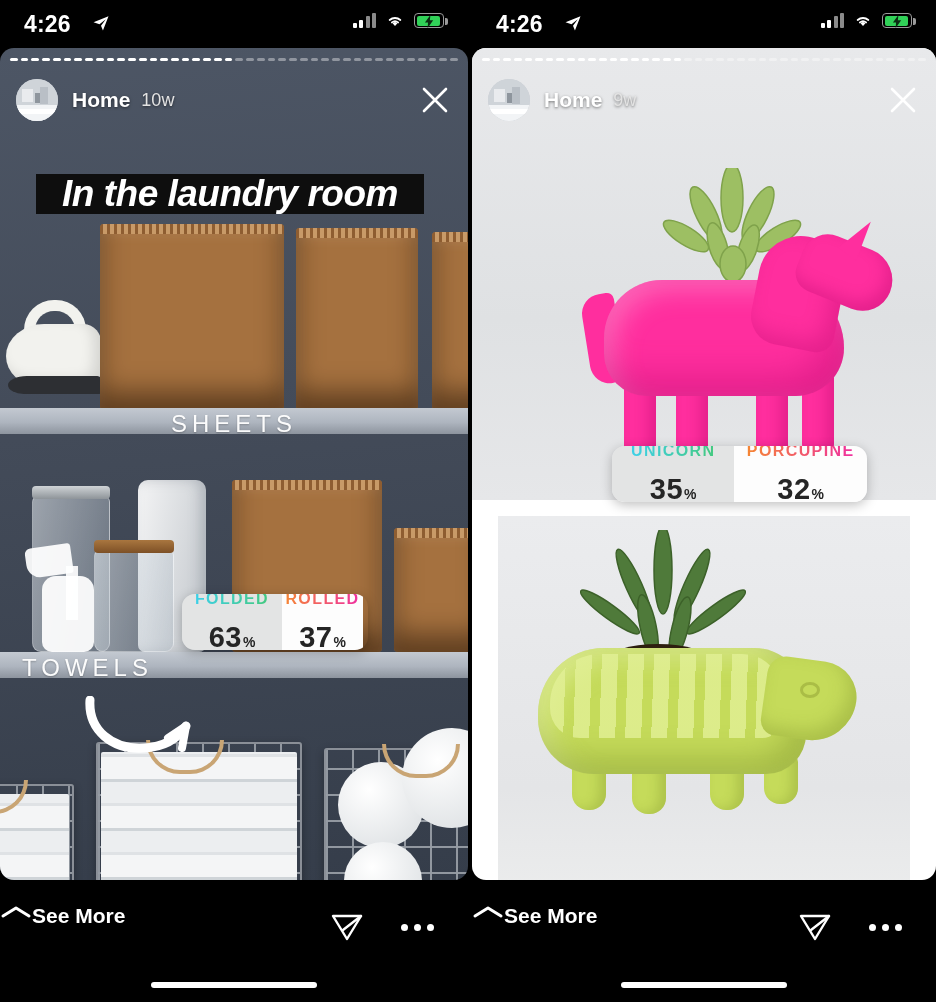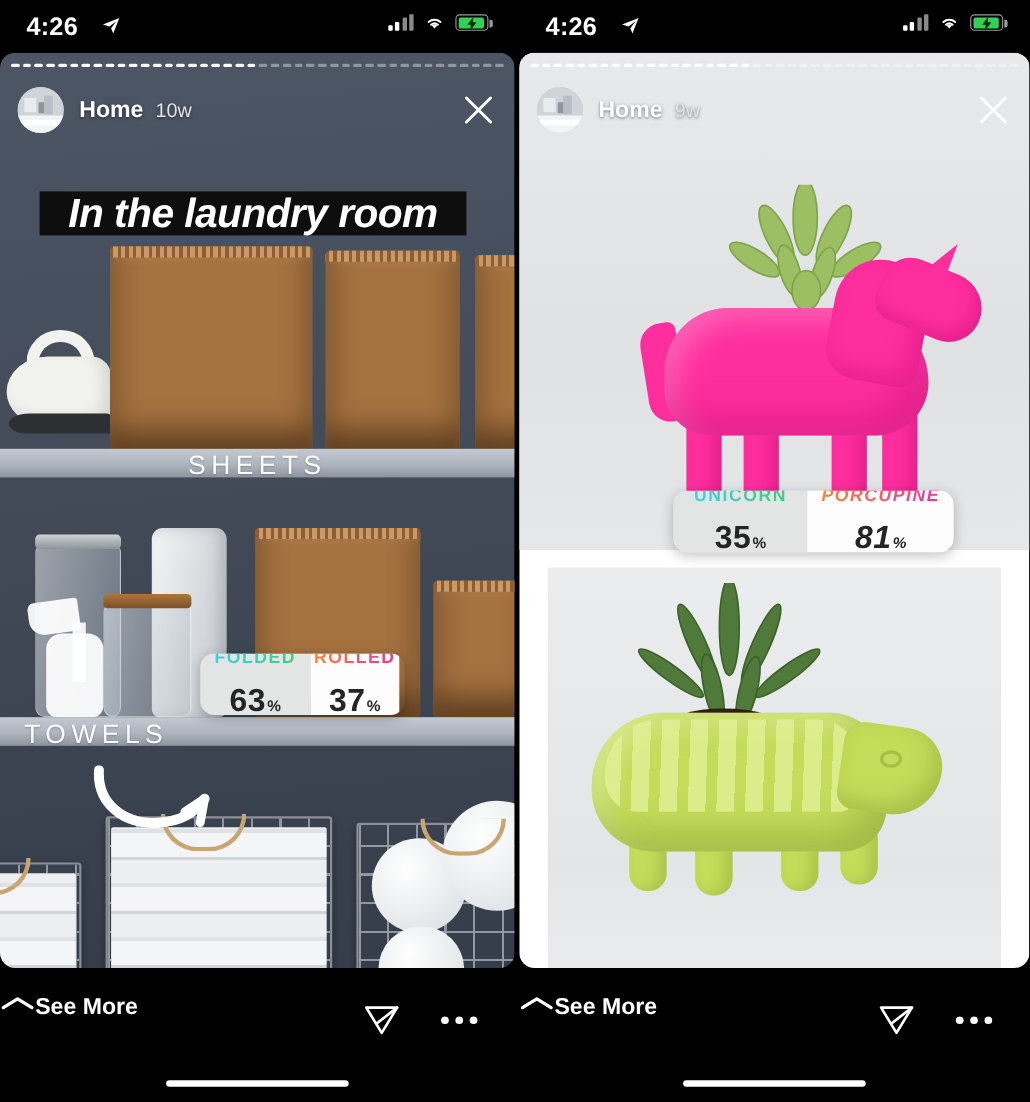--- a/index.html
+++ b/index.html
@@ -519,24 +519,24 @@
 
 
       <div class="poll" style="left:140px; top:398px; width:255px; height:56px;">
         <div class="poll-opt a" style="width:132px;">
           <span class="poll-lbl a">UNICORN</span>
           <span class="poll-pct">
             <span class="num">35</span>
               <span class="sym">%</span>
           </span>
         </div>
-        <div class="poll-opt b" style="width:143px;font-style:italic;">
+        <div class="poll-opt b" style="width:143px;">
           <span class="poll-lbl b">PORCUPINE</span>
           <span class="poll-pct">
-            <span class="num">81</span>
+            <span class="num">32</span>
               <span class="sym">%</span>
           </span>
         </div>
       </div>
     </div>
 
     <div class="bottombar">
       <div class="seemore">
         <svg class="chev" viewBox="0 0 32 14">
           <path d="M3 11 16 3l13 8" stroke="#fff" stroke-width="3" fill="none" stroke-linecap="round" stroke-linejoin="round"></path>

